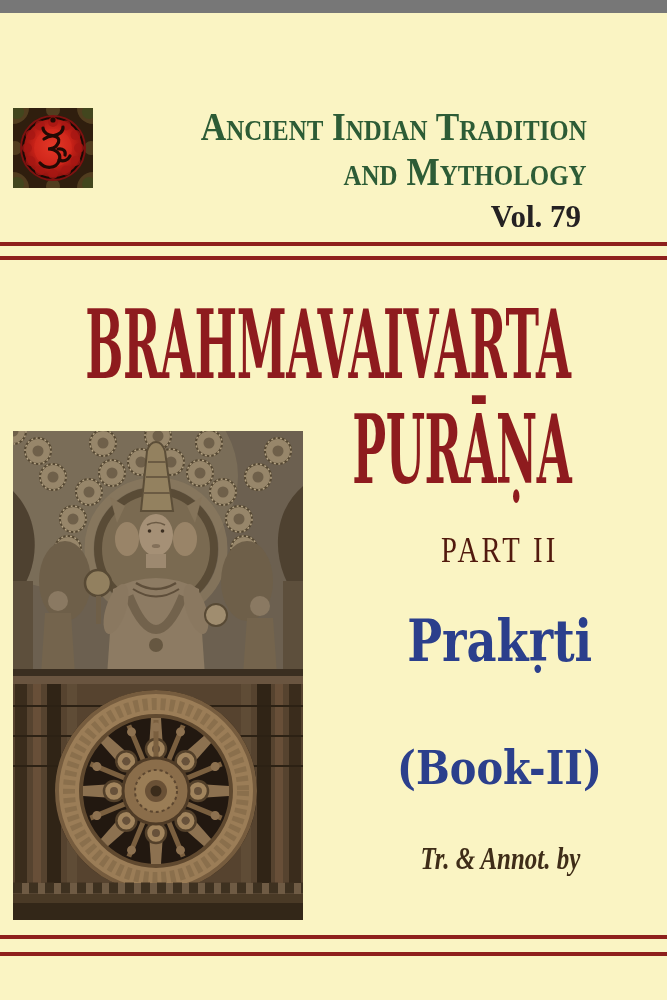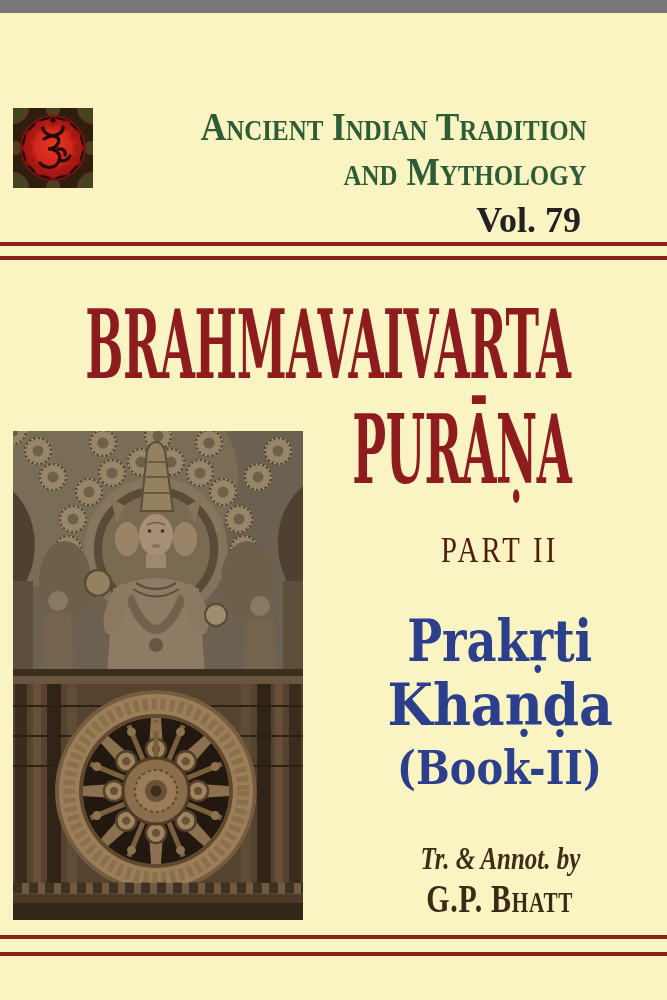--- a/index.html
+++ b/index.html
@@ -11,21 +11,21 @@
   
   .logo{position:absolute;left:13px;top:95px;width:80px;height:80px;}
   .series{
     position:absolute;top:91px;right:80px;text-align:right;
     color:#2d5c36;font-weight:bold;font-variant:small-caps;
     font-size:41px;line-height:45px;white-space:nowrap;
   }
   .series .cx{display:inline-block;transform:scaleX(.86);transform-origin:100% 50%;}
   .volume{
     position:absolute;top:186px;right:86px;color:#242122;
-    font-size:36px;font-weight:bold;white-space:nowrap;
+    font-size:31px;font-weight:bold;white-space:nowrap;
   }
   .rule{position:absolute;left:0;width:667px;border-top:4px solid #8e201c;border-bottom:4px solid #8e201c;}
   .rule-top{top:229px;height:10px;}
   .rule-bottom{top:922px;height:13px;}
   
   .title-line{
     position:absolute;right:96px;color:#8e1b1e;font-weight:bold;
     font-family:"DejaVu Serif",serif;font-size:96px;line-height:1;white-space:nowrap;
   }
   .title-line .cx{display:inline-block;transform:scaleX(.47);transform-origin:100% 50%;letter-spacing:-1px;}
@@ -249,21 +249,19 @@
         <circle cx="143" cy="360" r="5.5" fill="#3b2c1b"></circle>
         <rect x="0" y="452" width="290" height="11" fill="#6f5b44"></rect>
         <path d="M0,457 h290" stroke="#3e3120" stroke-width="11" stroke-dasharray="9 7"></path>
         <rect x="0" y="463" width="290" height="9" fill="#4a3a26"></rect>
         <rect x="0" y="472" width="290" height="17" fill="#332718"></rect>
       </g>
     </svg>
   </div>
 
   <div class="sub sub1"><span class="cx">Prakṛti</span></div>
-  <div class="sub sub2"><span class="cx">Khaṇḍa</span></div>
   <div class="sub book"><span class="cx">(Book-II)</span></div>
 
   <div class="byline"><span class="cx">Tr. &amp; Annot. by</span></div>
-  <div class="author"><span class="cx">G.P. Bhatt</span></div>
 
   <div class="rule rule-bottom"></div>
 
 </div>
 
 </body></html>

